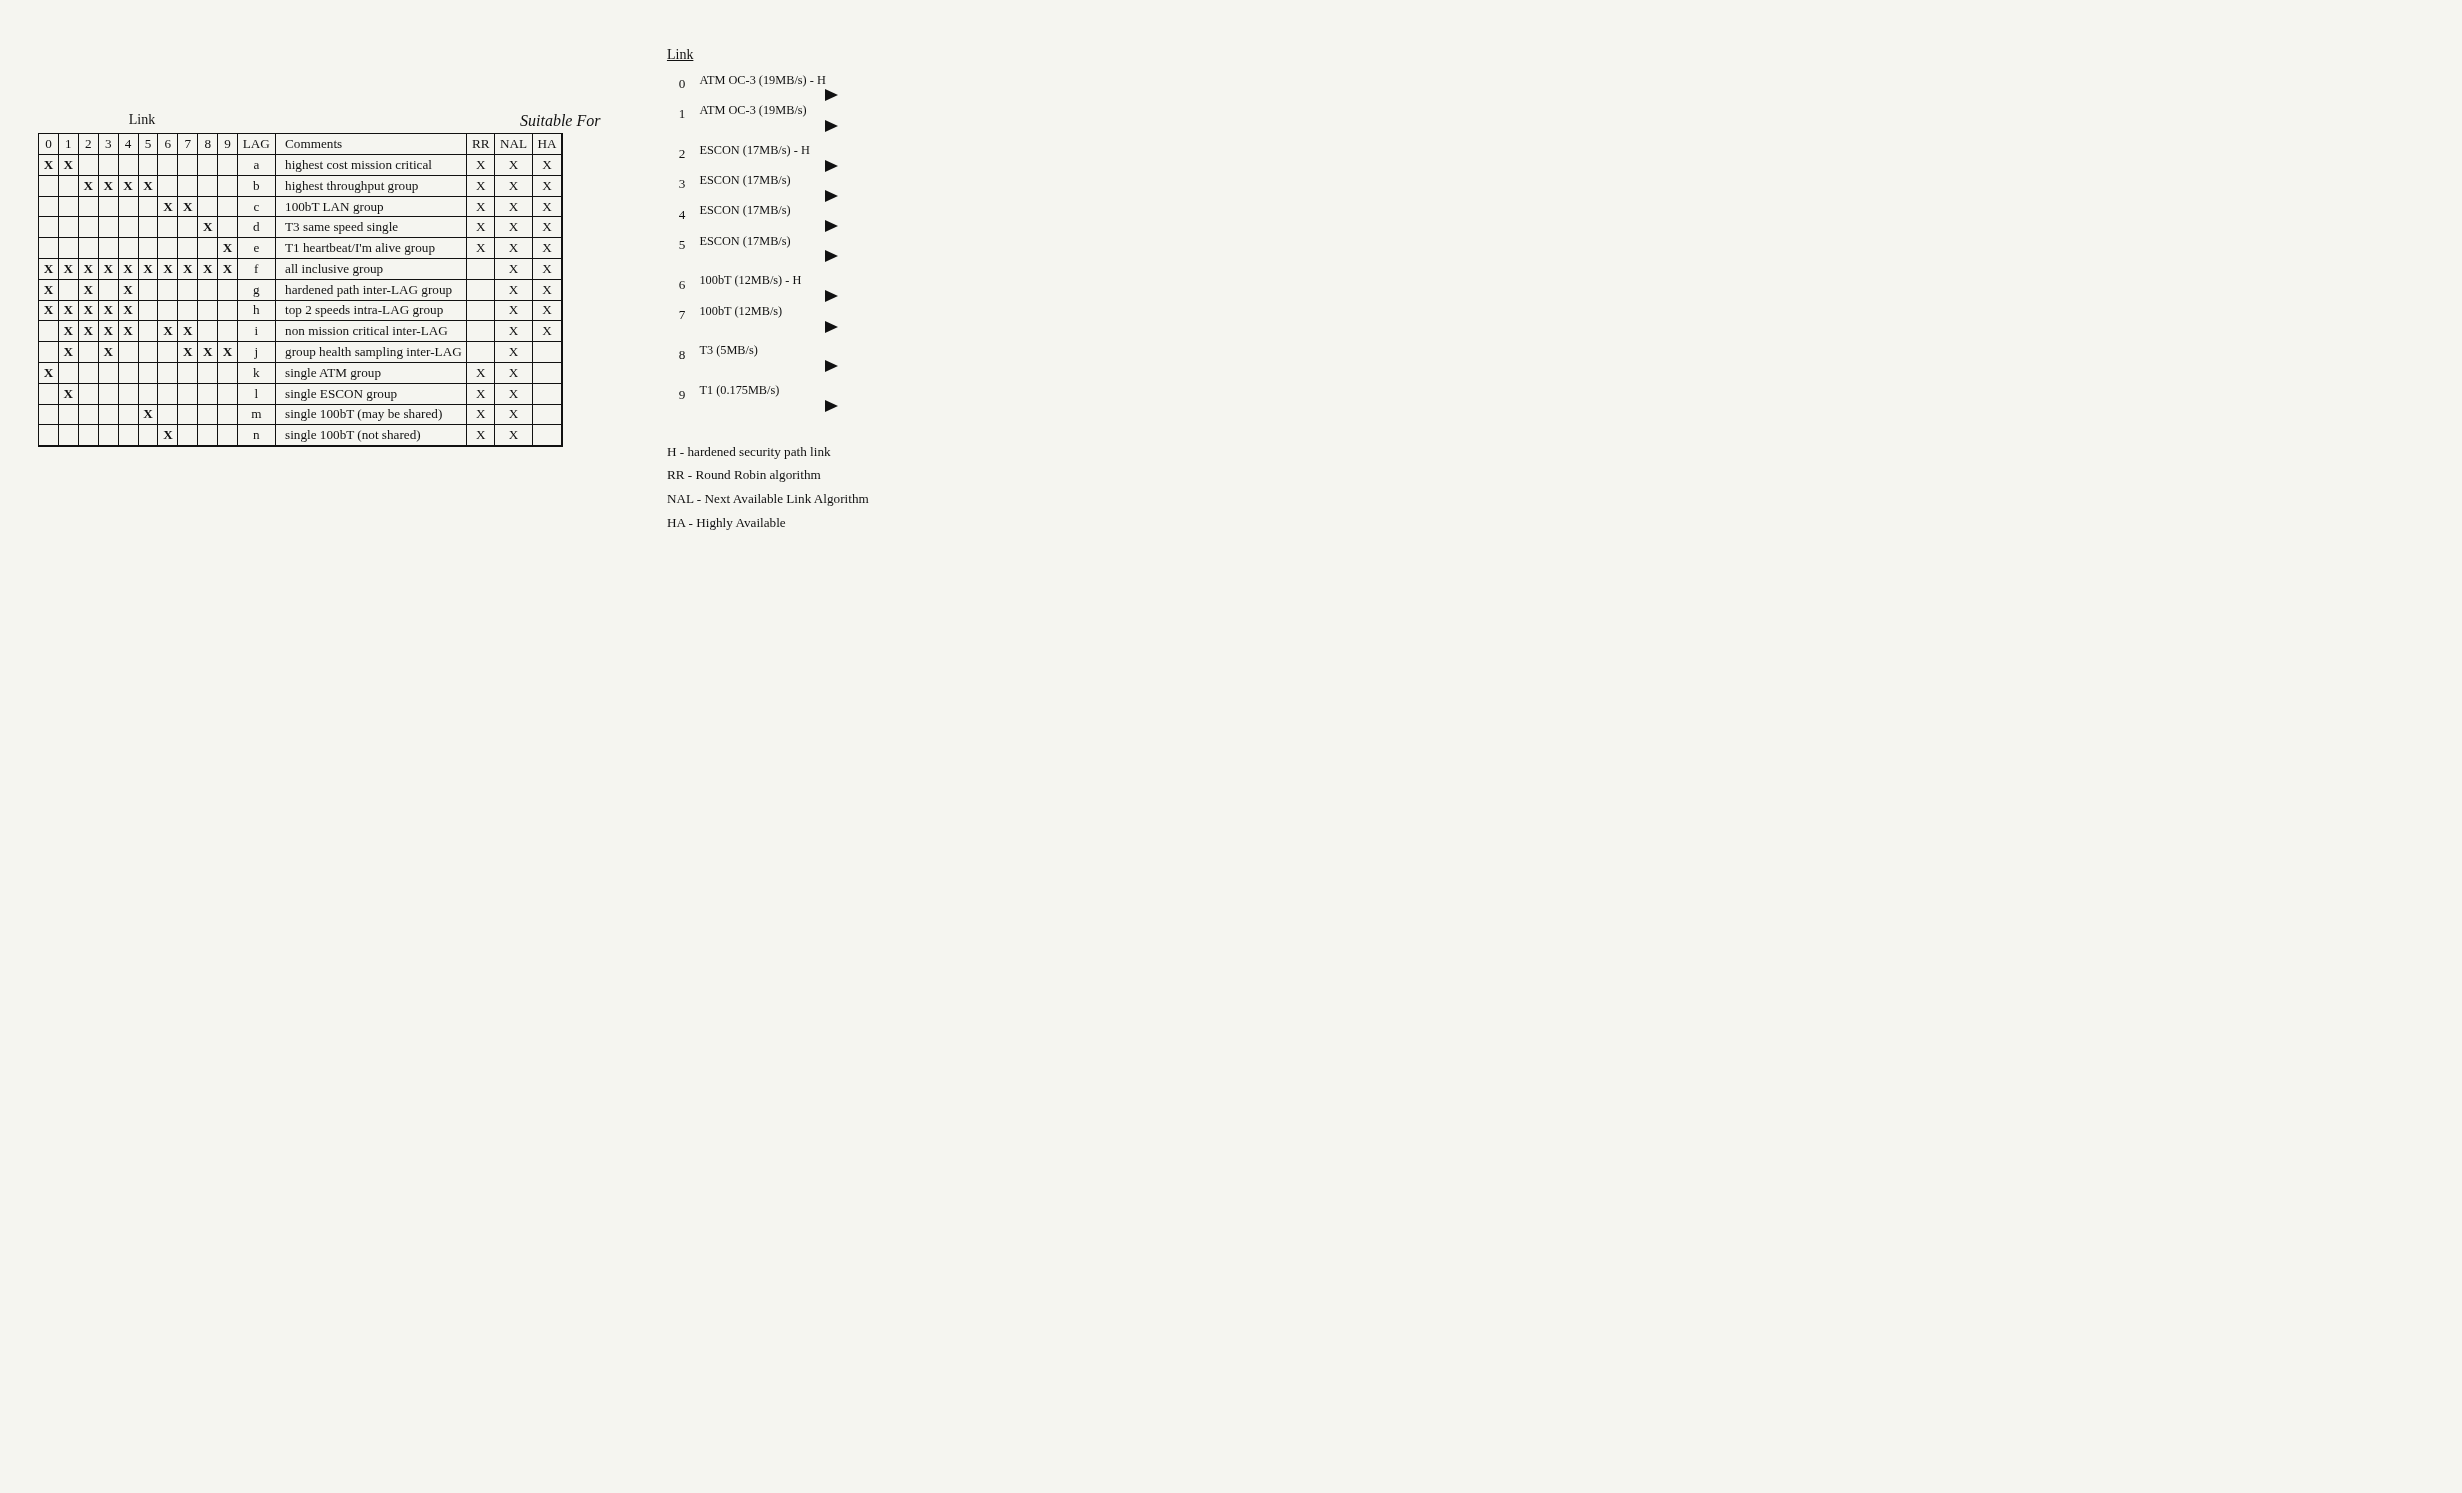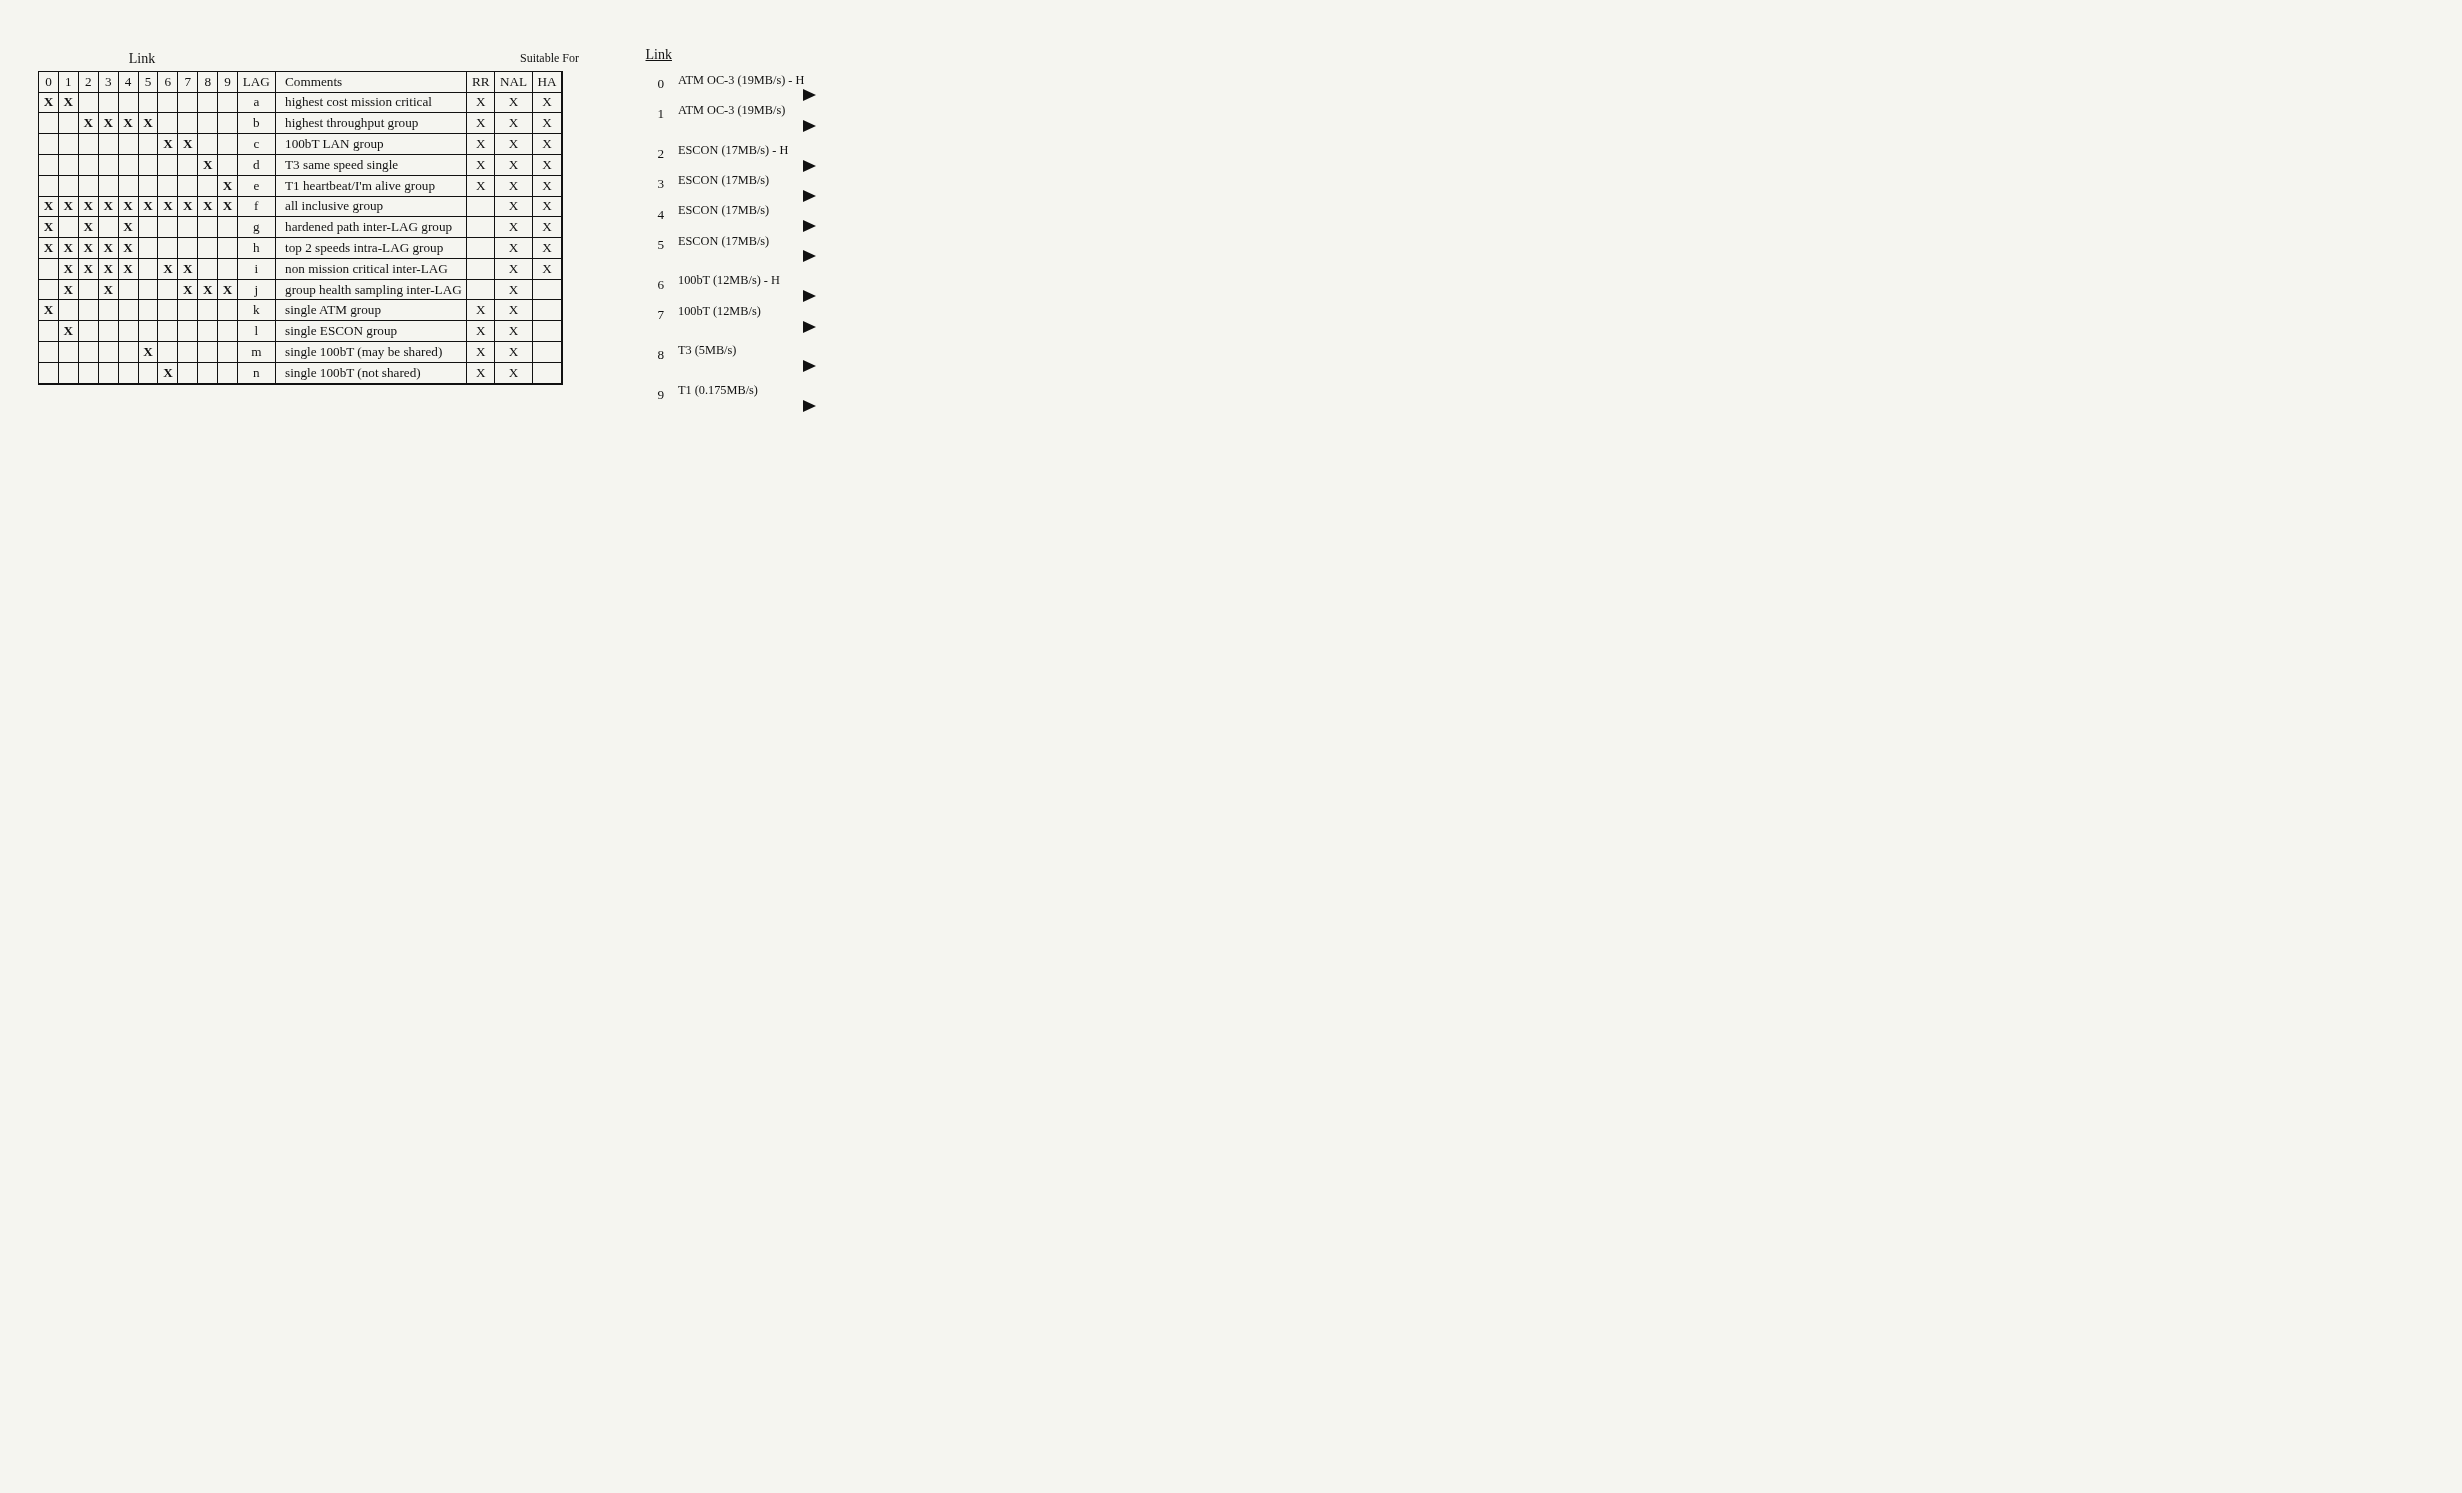--- a/index.html
+++ b/index.html
@@ -25,21 +25,22 @@
       display: flex;
       margin-bottom: 3.8px;
     }
     .title-link {
       width: 208px;
       text-align: center;
       font-size: 14px;
     }
     .title-suitable {
       margin-left: 274px;
-      font-size: 12px;
+      font-size: 16px;
+      font-style: italic;
     }
     table.main-table {
       border-collapse: collapse;
       font-size: 13.2px;
     }
     table.main-table th, table.main-table td {
       padding: 1.9px 4.7px;
       text-align: center;
       border: 0.9px solid #111;
       white-space: nowrap;
@@ -532,16 +533,22 @@
         <div class="link-row">
           <div class="link-number">9</div>
           <div class="link-arrow-area">
             <div class="arrow-line">
               <span class="arrow-label">T1 (0.175MB/s)</span>
               <div class="arrow-shaft"></div>
             </div>
           </div>
         </div>
       </div>
+    <div class="legend" id="legend-container">
+    <p>H - hardened security path link</p>
+        <p>RR - Round Robin algorithm</p>
+        <p>NAL - Next Available Link Algorithm</p>
+        <p>HA - Highly Available</p>
+      </div>
   </div>
 
 </div>
 
 
 </body></html>

